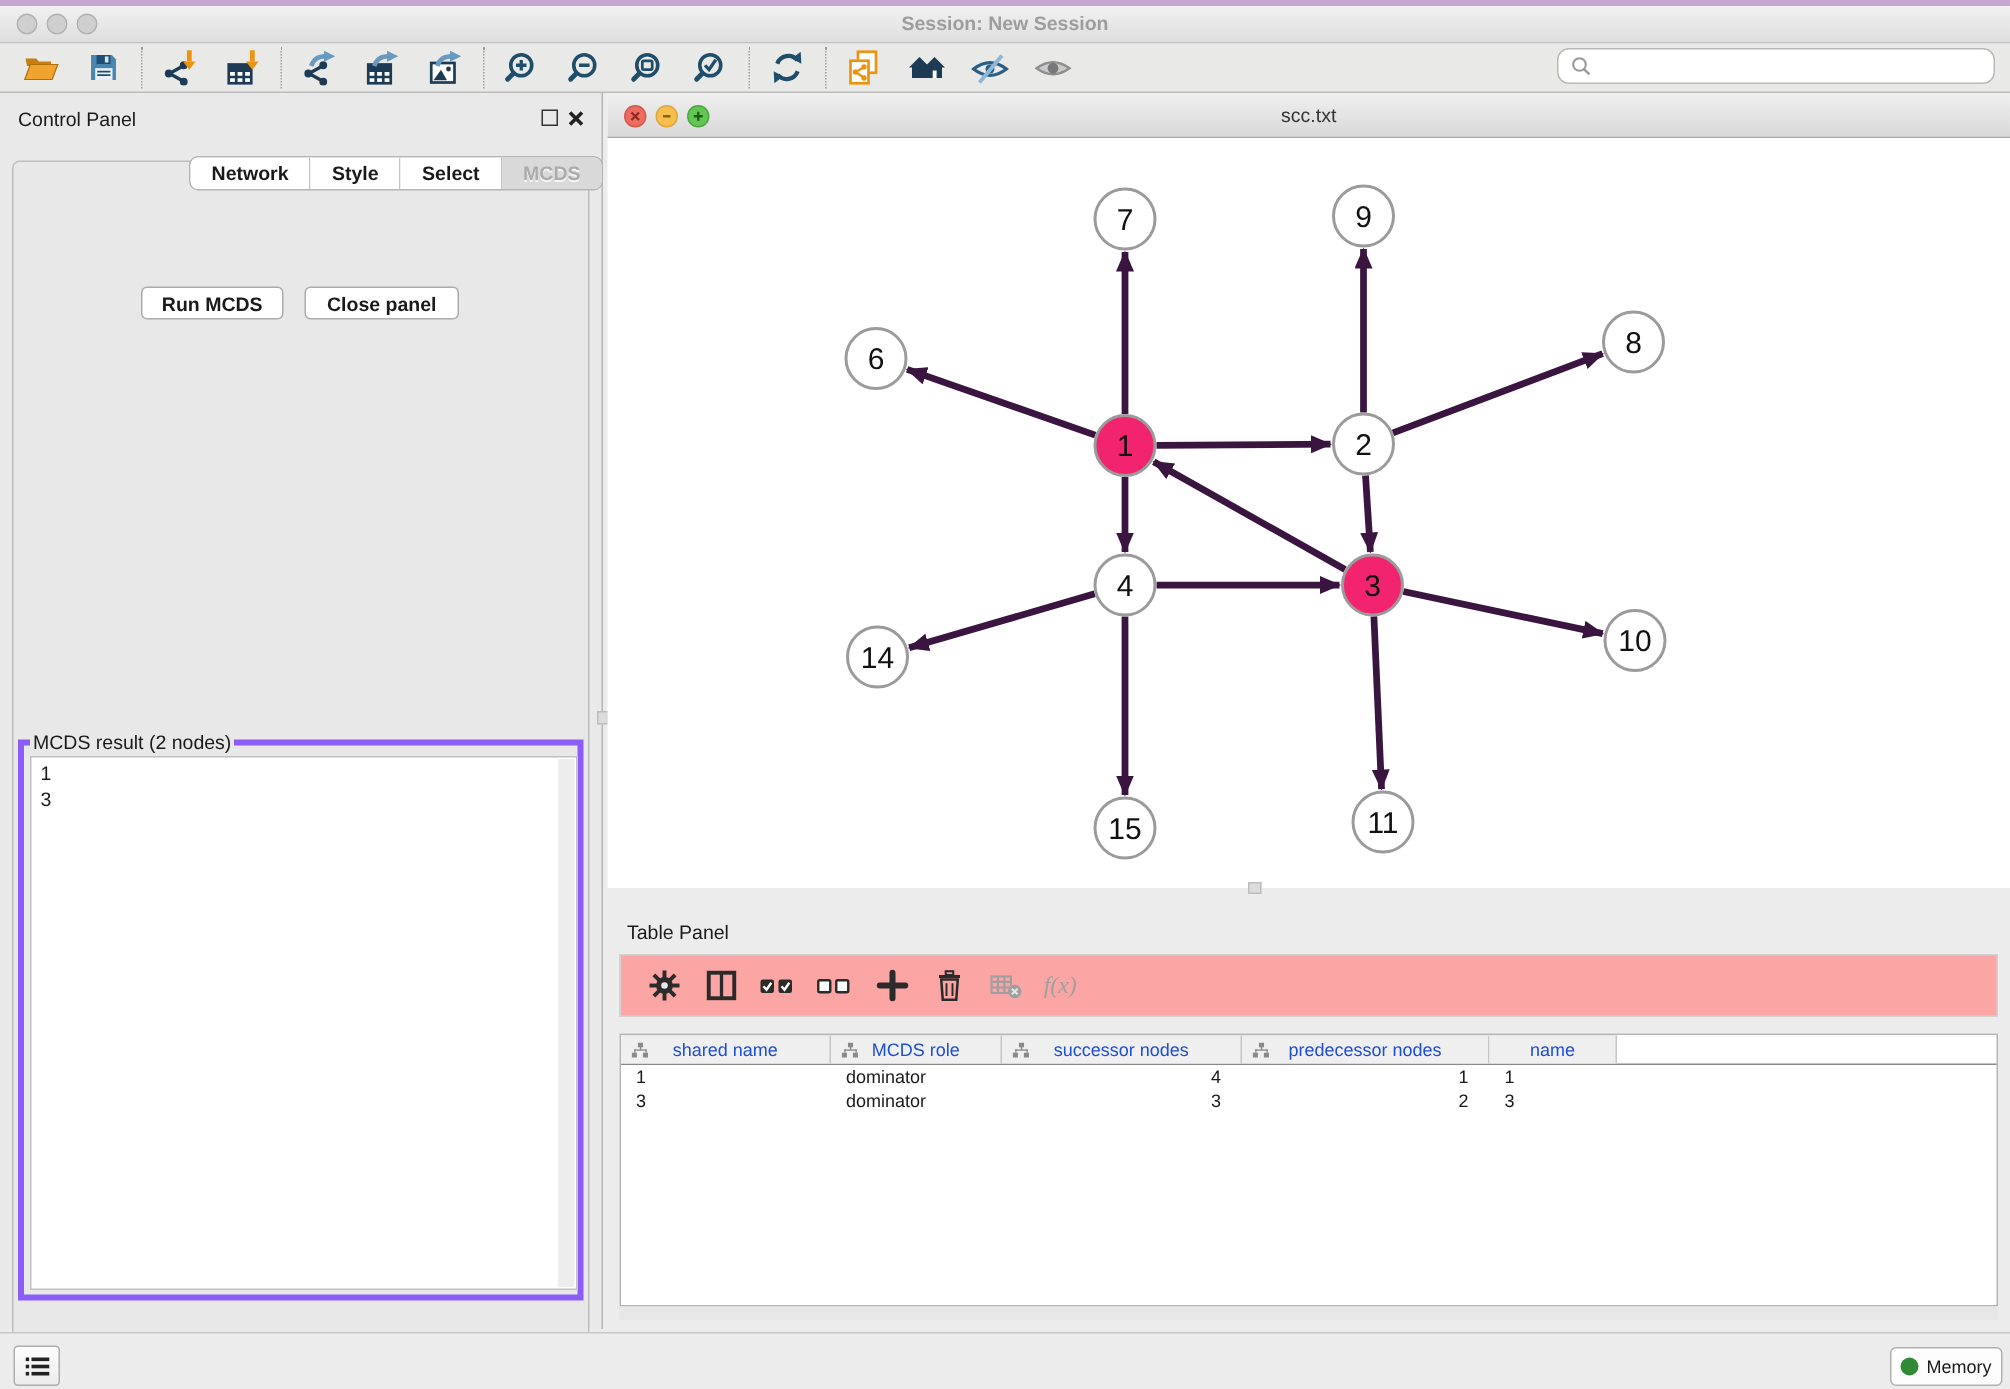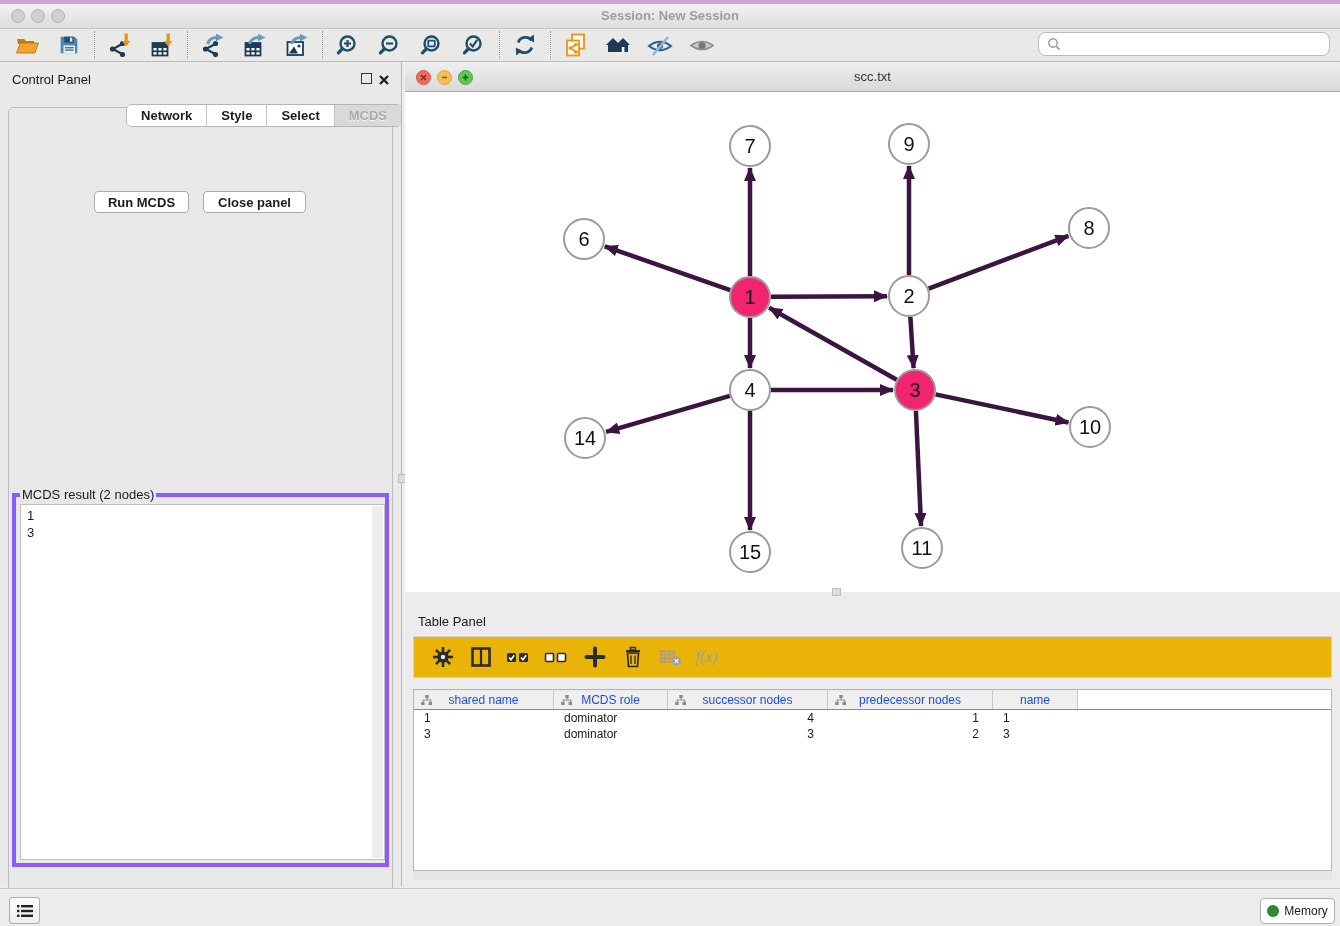--- a/index.html
+++ b/index.html
@@ -56,21 +56,21 @@
   #net-window{left:405px;top:62px;width:935px;height:530px;background:#fff;padding-left:24px;}
   #net-titlebar{left:0;top:0;width:935px;height:30px;background:linear-gradient(#efefef,#d9d9d9);
     border-bottom:1px solid #ababab;box-sizing:border-box;}
   .light{width:13px;height:13px;border-radius:50%;position:absolute;top:8px;display:flex;align-items:center;justify-content:center;}
   #net-title{width:100%;text-align:center;font-size:13px;color:#333;line-height:29px;}
   #graph-svg{position:absolute;left:0;top:30px;}
 
   
   #table-panel{left:405px;top:606px;width:935px;height:294px;background:#ececec;}
   #tp-title{left:13px;top:8px;font-size:13px;}
-  #tp-toolbar{left:8px;top:30px;width:919px;height:42px;background:#eab308;border:1px solid #d2d2d2;
+  #tp-toolbar{left:8px;top:30px;width:919px;height:42px;background:#fca5a5;border:1px solid #d2d2d2;
     display:flex;align-items:center;padding-left:14px;box-sizing:border-box;}
   .tp-icon{width:30px;height:30px;display:flex;align-items:center;justify-content:center;margin-right:8px;}
   #data-table{left:8px;top:83px;width:919px;height:182px;background:#fff;border:1px solid #b5b5b5;box-sizing:border-box;}
   #tbl-header{display:flex;height:19px;border-bottom:1px solid #8a8a8a;}
   .th{background:#efefef;border-right:1px solid #c6c6c6;border-top:1px solid #e8e8e8;box-sizing:border-box;
     font-size:12px;display:flex;align-items:center;justify-content:center;gap:0;position:relative;color:#1d4ed8;}
   .th .hicon{position:absolute;left:7px;top:4px;}
   .tr{display:flex;height:16px;}
   .td{font-size:12px;line-height:16px;box-sizing:border-box;overflow:hidden;}
   .td.left{padding-left:10px;text-align:left;}

